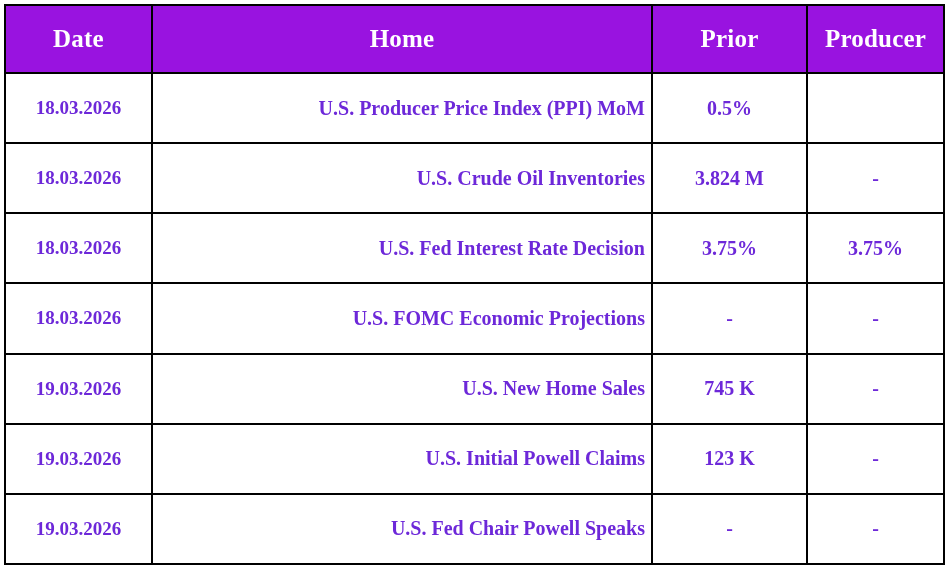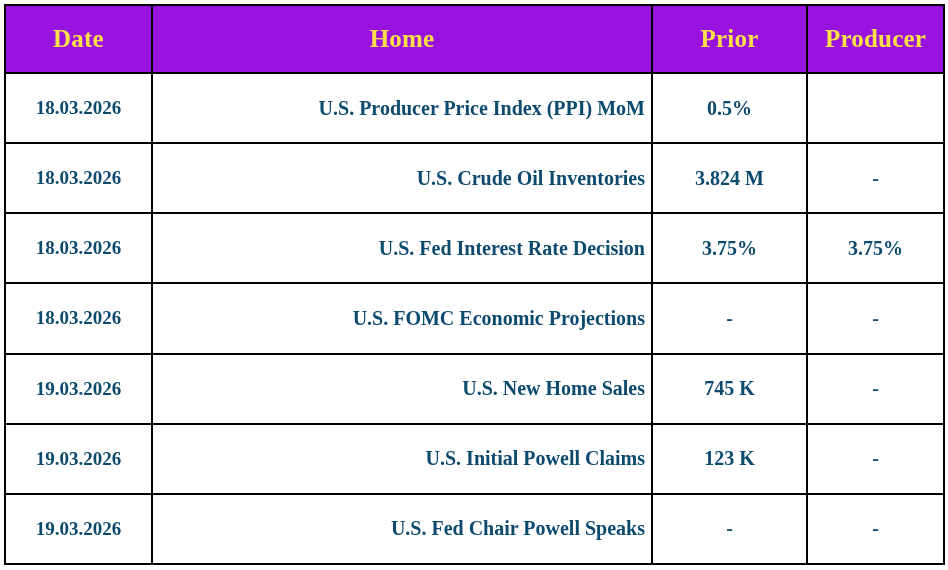--- a/index.html
+++ b/index.html
@@ -26,35 +26,35 @@
     border: 2px solid #000000;
   }
   table.econ-calendar th,
   table.econ-calendar td {
     border: 2px solid #000000;
     font-weight: bold;
     font-family: "Liberation Serif", serif;
   }
   thead th {
     background: #9913e0;
-    color: #fde047;
+    color: #ffffff;
     font-size: 25px;
     text-align: center;
     height: 66px;
     padding: 0;
     letter-spacing: 0.2px;
   }
   col.c-date   { width: 147px; }
   col.c-event  { width: 500px; }
   col.c-prior  { width: 155px; }
   col.c-fcst   { width: 137px; }
 
   tbody td {
     font-size: 20px;
-    color: #0c4a6e;
+    color: #6d28d9;
     height: 68px;
     padding: 0 6px;
     background: #ffffff;
   }
   td.date {
     text-align: center;
     font-size: 19px;
   }
   td.event {
     text-align: right;

